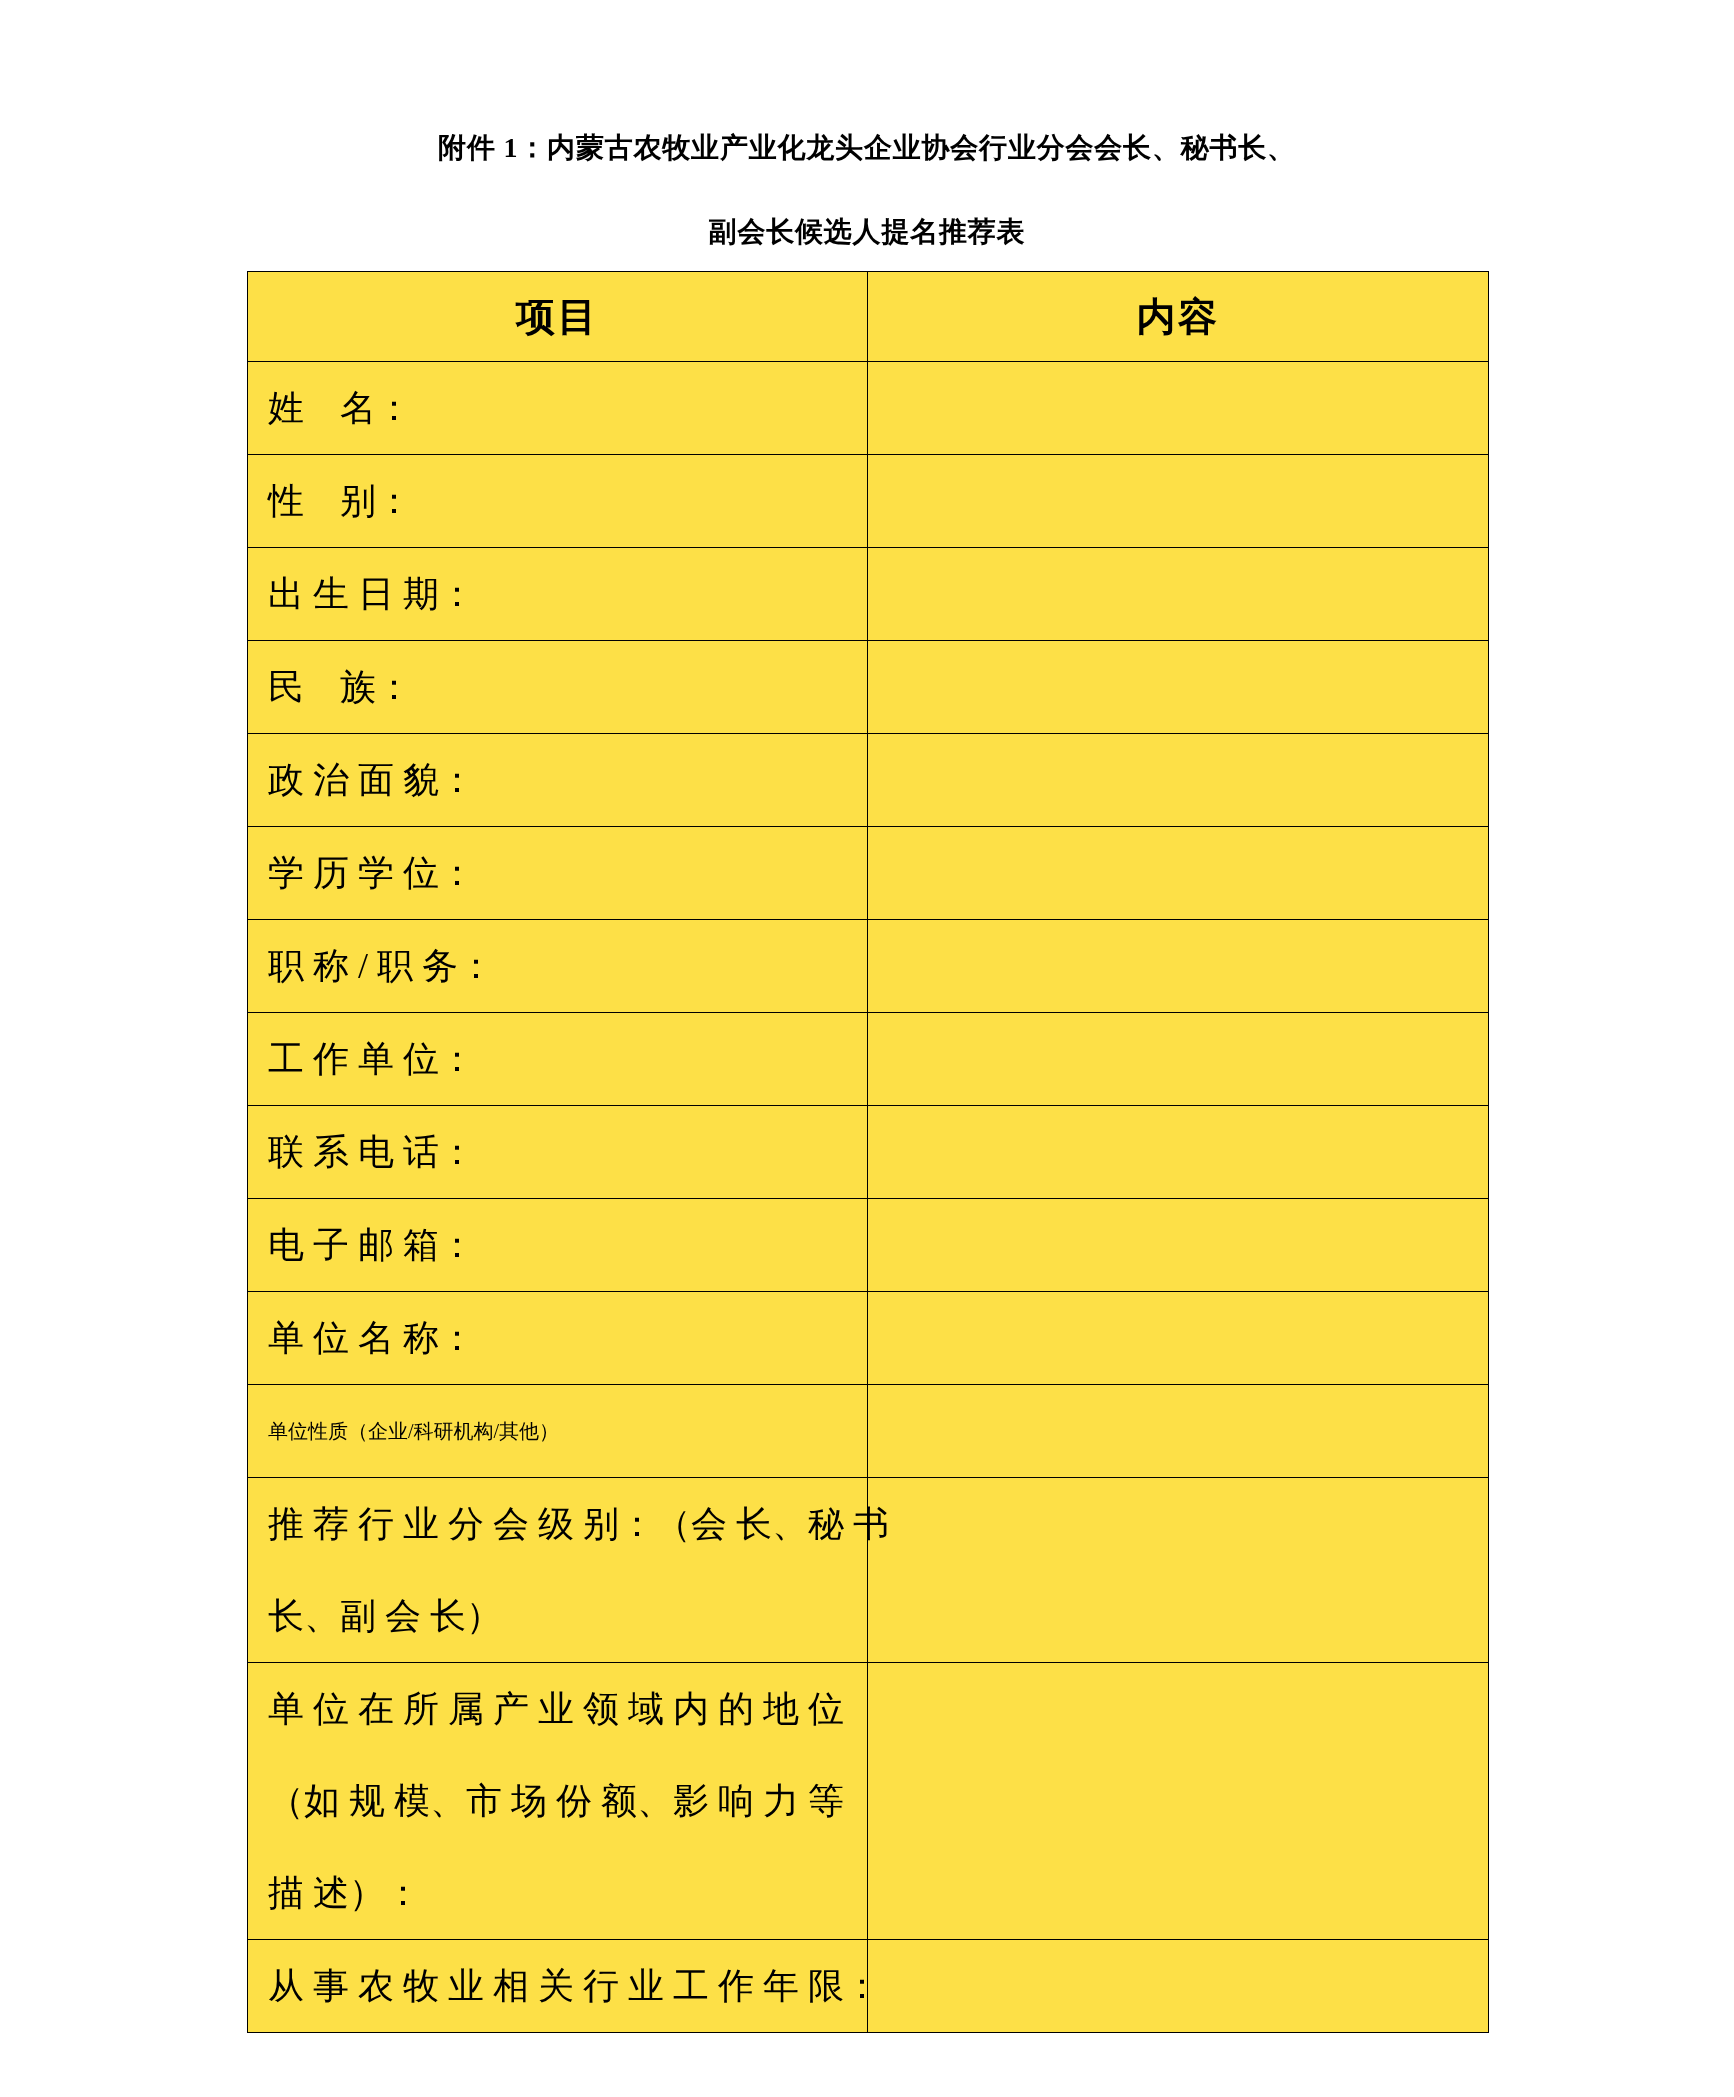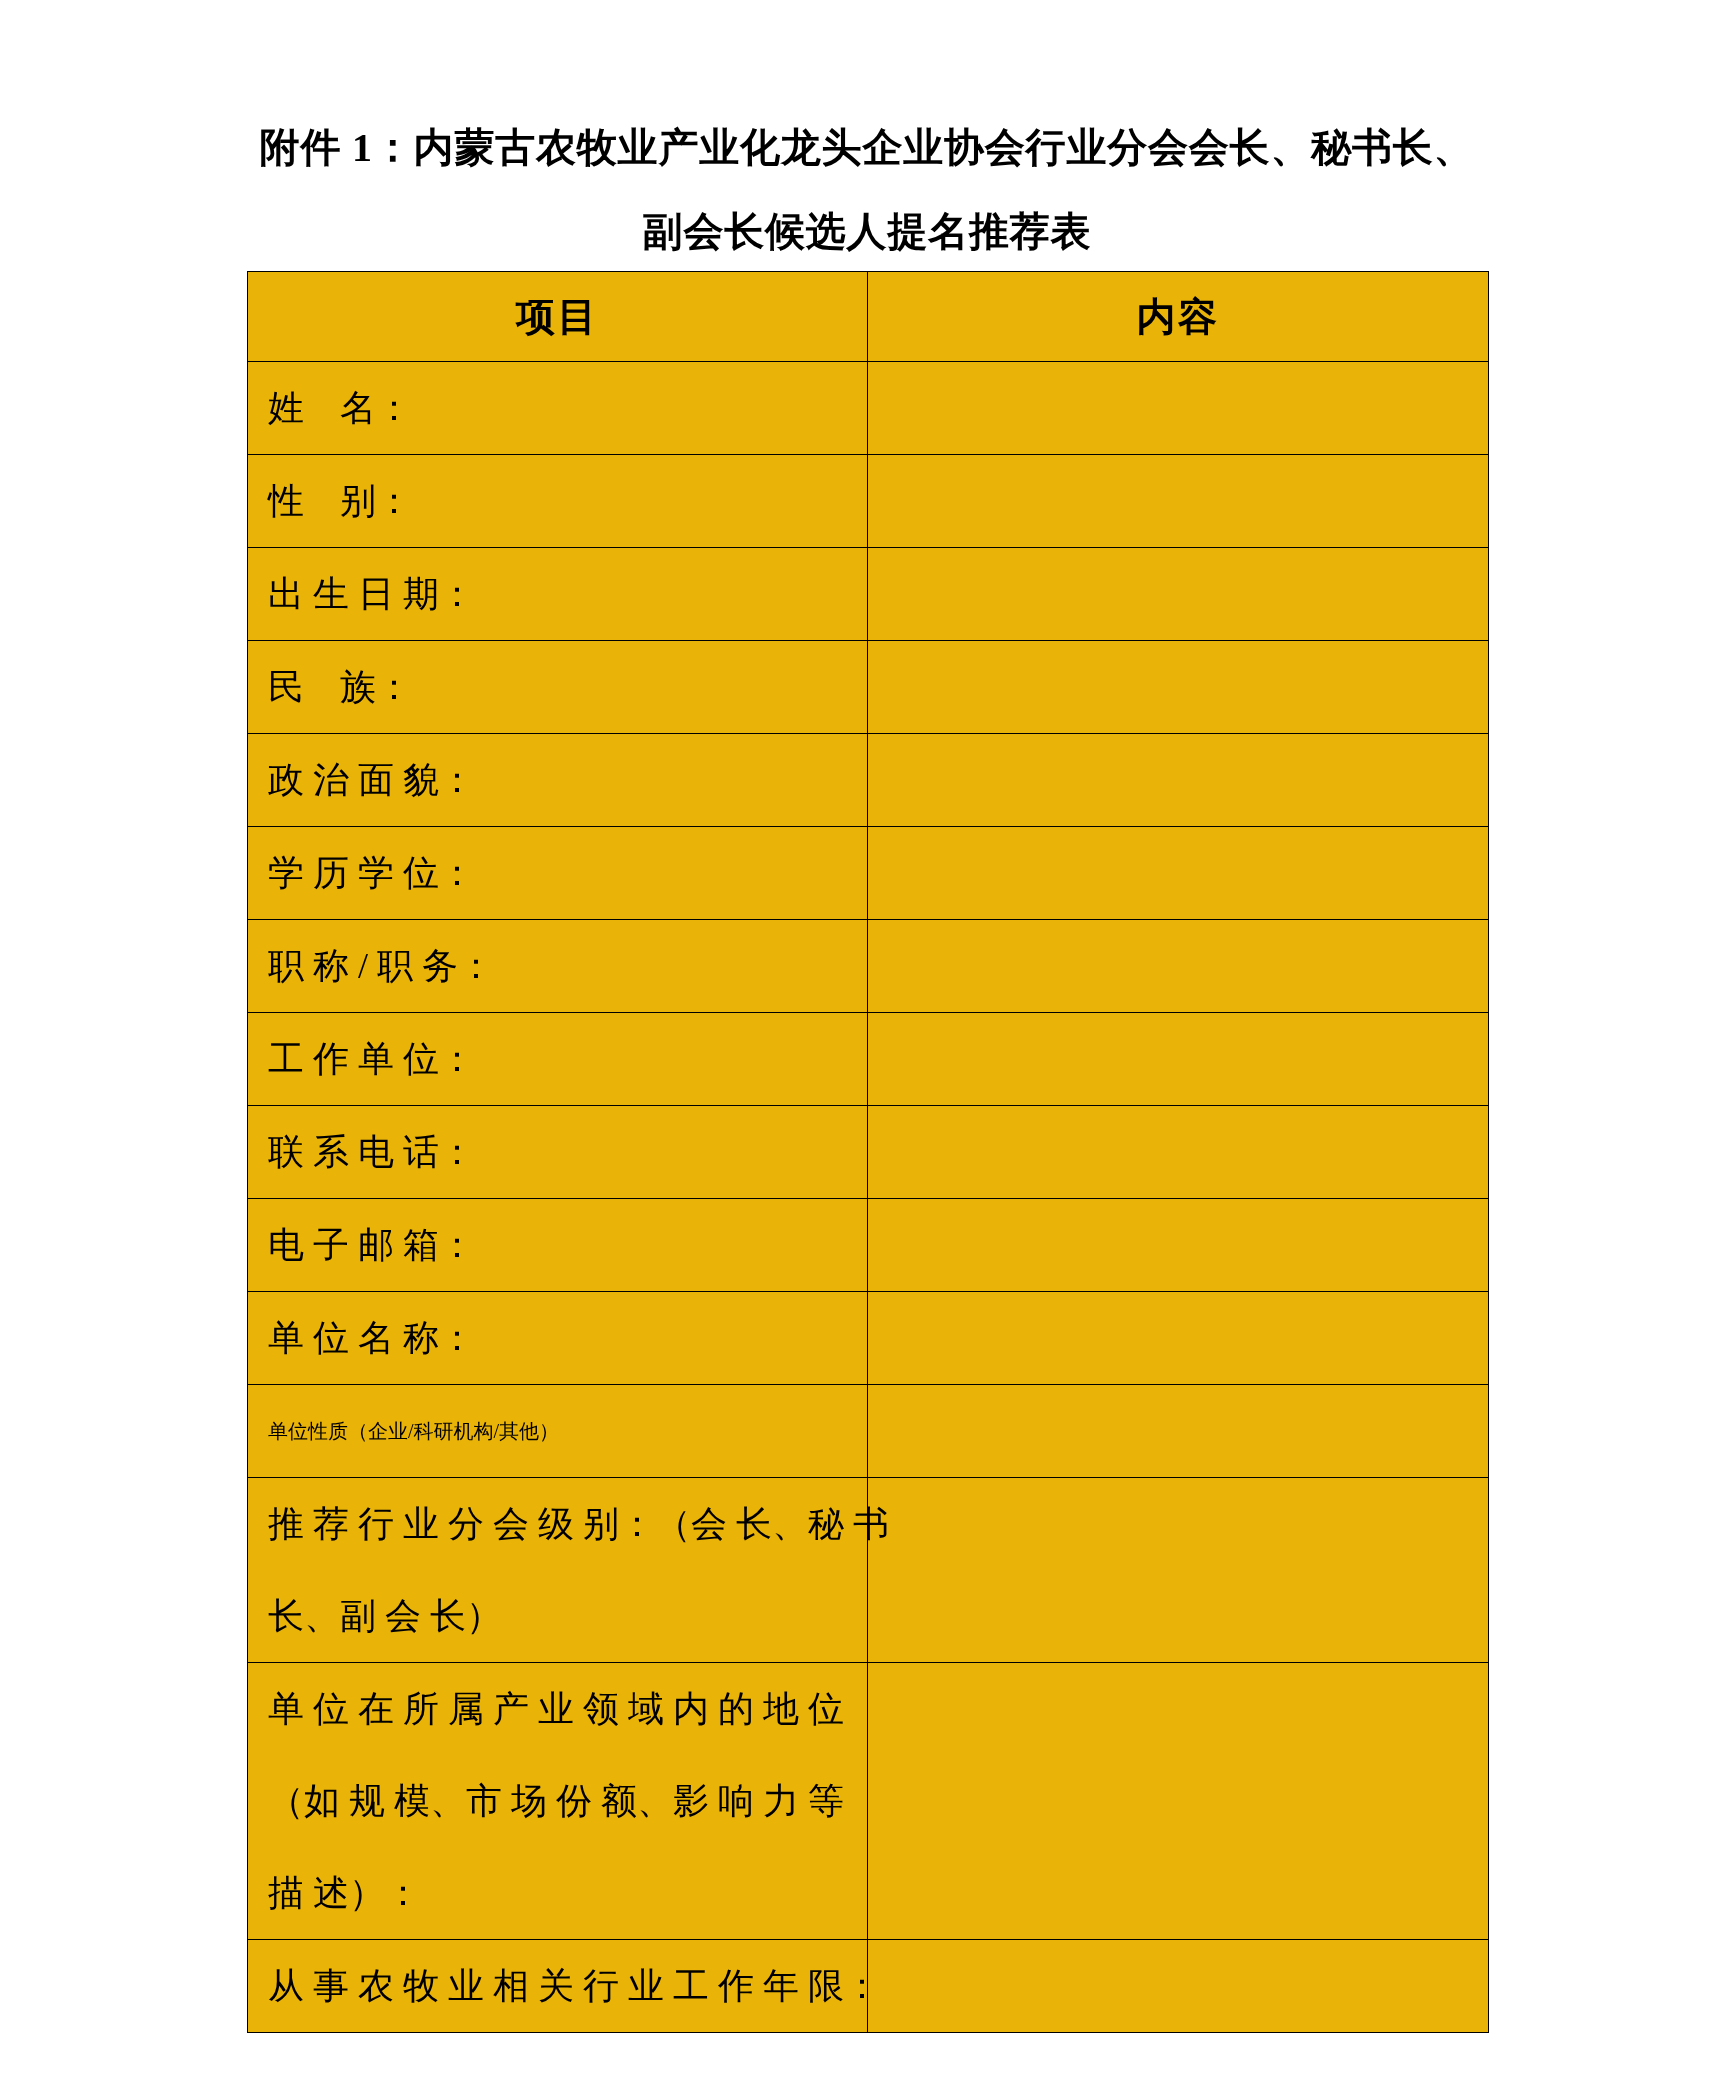--- a/index.html
+++ b/index.html
@@ -22,42 +22,42 @@
     height: 2118px;
     background: #ffffff;
   }
   .doc-title {
     position: absolute;
     top: 106px;
     left: 0;
     width: 1734px;
     text-align: center;
     font-weight: 700;
-    font-size: 40px;
+    font-size: 28px;
     letter-spacing: 0.8px;
   }
   .title-line {
     line-height: 84px;
     white-space: nowrap;
   }
   table.form-table {
     position: absolute;
     top: 271px;
     left: 247px;
     width: 1241px;
     border-collapse: collapse;
     table-layout: fixed;
   }
   .form-table col.c1 { width: 620px; }
   .form-table col.c2 { width: 621px; }
   .form-table th,
   .form-table td {
     border: 1.7px solid #000000;
     padding: 0;
-    background: #eab308;
+    background: #fde047;
   }
   .form-table th {
     height: 89px;
     font-size: 39px;
     font-weight: 700;
     text-align: center;
     vertical-align: middle;
     letter-spacing: 2.5px;
   }
   .form-table tr.single td { height: 90px; }

